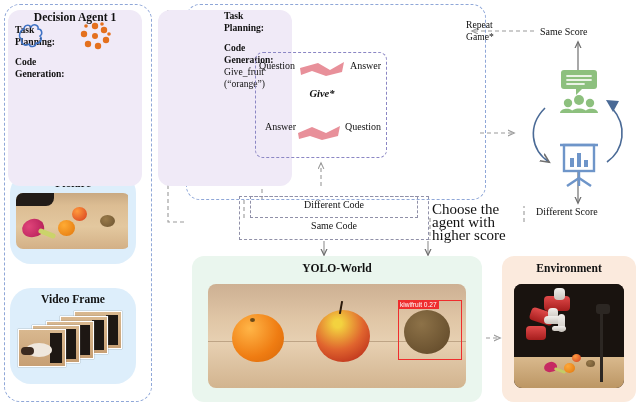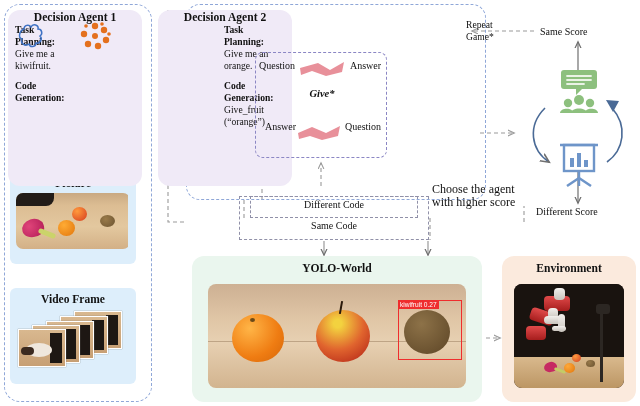--- a/index.html
+++ b/index.html
@@ -12,21 +12,21 @@
   .stage{position:absolute;left:0;top:0;width:640px;height:406px;}
   .abs{position:absolute;}
 
   
   #input-column{
     left:4px;top:4px;width:148px;height:398px;
     border:1.4px dashed #8fa7d8;border-radius:16px;box-sizing:border-box;
   }
   .input-card{
     position:absolute;left:10px;width:126px;
-    background:#ddeefb;border-radius:6px;box-sizing:border-box;
+    background:#ddeefb;border-radius:21px;box-sizing:border-box;
     padding:5px 6px 6px 6px;text-align:center;
   }
   .card-title{font-weight:bold;font-size:11.5px;line-height:13px;margin-bottom:1px;}
   .card-body{font-size:9.6px;line-height:11.6px;text-align:left;padding:0 3px;}
 
   
   .thumb{border-radius:7px;overflow:hidden;position:relative;margin:3px auto 0;}
   .fruit-scene{width:112px;height:56px;background:linear-gradient(#c9a982 0%,#dcbd93 22%,#e3c89f 60%,#d3b086 100%);position:relative;}
   .fruit-scene .dark{position:absolute;left:0;top:0;width:38px;height:13px;background:#221c18;border-bottom-right-radius:8px;}
   .fruit-scene .dfruit{position:absolute;left:6px;top:26px;width:22px;height:18px;background:radial-gradient(circle at 35% 35%,#e0457a,#b01a55);border-radius:50% 50% 40% 50%;transform:rotate(-18deg);}
@@ -86,21 +86,21 @@
   .panel-title{text-align:center;font-weight:bold;font-size:11.6px;padding-top:6px;}
   #same-score{left:540px;top:26px;font-size:10px;}
   #different-score{left:536px;top:206px;font-size:10px;}
   #repeat-game{left:466px;top:19px;font-size:9.6px;line-height:12px;width:40px;}
 
   
   #code-box-outer{left:239px;top:196px;width:190px;height:44px;border:1.3px dashed #9090a8;box-sizing:border-box;}
   #code-box-inner{left:250px;top:196px;width:168px;height:22px;border:1.3px dashed #9090a8;box-sizing:border-box;}
   #different-code{left:250px;top:199px;width:168px;text-align:center;font-size:10px;}
   #same-code{left:250px;top:220px;width:168px;text-align:center;font-size:10px;}
-  #choose-agent{left:432px;top:183px;width:92px;font-size:12px;line-height:13px;}
+  #choose-agent{left:432px;top:203px;width:92px;font-size:15px;line-height:13px;}
 
   
   #yolo-panel{
     left:192px;top:256px;width:290px;height:146px;
     background:#eaf6ee;border-radius:12px;
   }
   #yolo-photo{left:208px;top:284px;width:258px;height:104px;border-radius:8px;overflow:hidden;}
   .ybg{position:absolute;left:0;top:0;width:100%;height:100%;
        background:linear-gradient(#cdb093 0%,#e0c6a6 34%,#e7d0b2 56%,#d2b48f 100%);}
   .ybg::after{content:"";position:absolute;left:0;top:55%;width:100%;height:1px;background:rgba(140,110,80,.45);}
@@ -228,31 +228,28 @@
         </div>
     </div>
   </div>
 
   <div class="abs" id="agents-container"></div>
 
   <div class="agent-card abs" id="agent-1">
     <div class="agent-title">Decision Agent 1</div>
     <div class="agent-body">
       <div class="lbl">Task Planning:</div>
-      <div>Give me a kiwifruit.</div>
       <div class="gap"></div>
       <div class="lbl">Code Generation:</div>
     </div>
   </div>
 
   <div class="agent-card abs" id="agent-2">
-    <div class="agent-title">Decision Agent 2</div>
     <div class="agent-body">
       <div class="lbl">Task Planning:</div>
-      <div>Give me an orange.</div>
       <div class="gap"></div>
       <div class="lbl">Code Generation:</div>
       <div>Give_fruit (“orange”)</div>
     </div>
   </div>
 
   <div class="abs agent-icon" id="agent1-icon">
     <svg width="34" height="30" viewBox="0 0 34 30">
       <g fill="#e4701d">
         <circle cx="17" cy="4" r="3.2"></circle>

